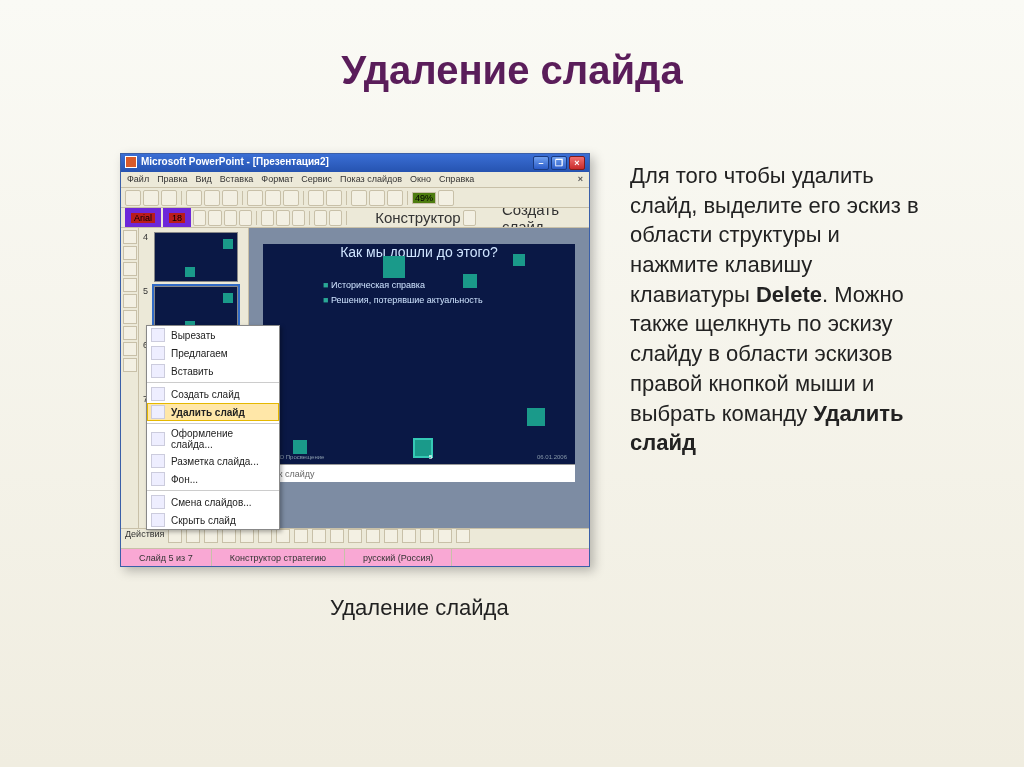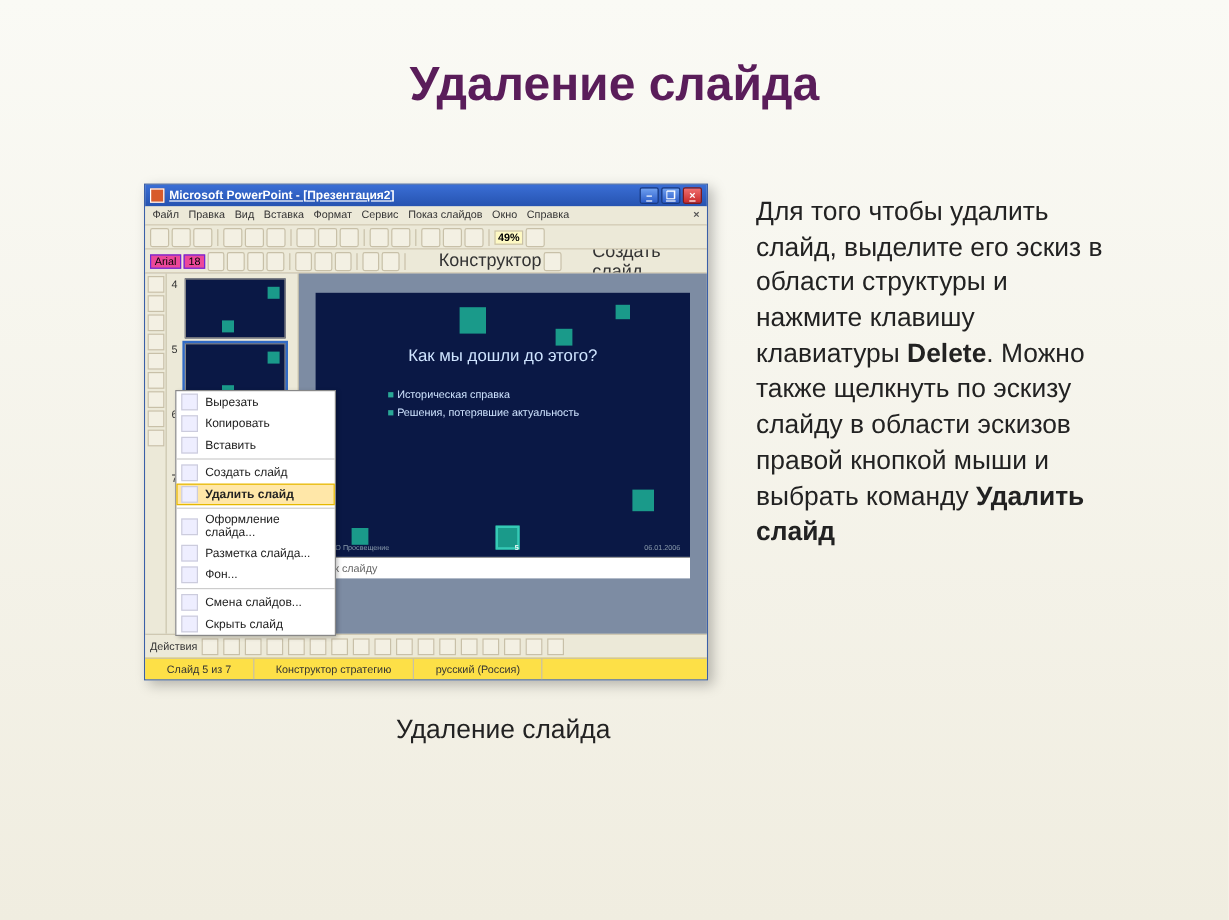--- a/index.html
+++ b/index.html
@@ -47,24 +47,23 @@
     width: 470px;
     border: 1px solid #3a5fa8;
     background: #ece9d8;
     box-shadow: 4px 4px 10px rgba(0,0,0,.25);
     font-size: 9px;
   }
   .pp-titlebar {
     background: linear-gradient(to bottom,#3a6ed5,#2653b0);
     color: #fff;
     display: flex;
-    align-items: center;
+    align-items: flex-start;
     padding: 2px 4px;
     height: 18px;
-    text-decoration: underline;
   }
   .pp-titlebar .pp-icon {
     width: 12px; height: 12px; background:#d85a2a; margin-right:4px;
     border:1px solid #fff;
   }
   .pp-titlebar .title { flex:1; font-size:10px; font-weight:bold; }
   .win-btns { display:flex; gap:2px; }
   .win-btn {
     width:16px;height:14px;background:linear-gradient(#6fa0f0,#2a5bc8);
     border:1px solid #1a3a80;border-radius:2px;color:#fff;font-size:9px;
@@ -80,22 +79,22 @@
   .pp-toolbar {
     background:#ece9d8;display:flex;gap:2px;padding:2px 4px;
     border-bottom:1px solid #c8c0a8;height:20px;align-items:center;
     overflow:hidden;
   }
   .pp-toolbar .tbtn{
     width:16px;height:16px;background:#f3f0e3;border:1px solid #c8c0a8;
     border-radius:2px;
   }
   .pp-toolbar .sep{width:1px;height:14px;background:#c8c0a8;margin:0 2px;}
-  .pp-toolbar .zoom{font-size:9px;padding:0 2px;border:1px solid #c8c0a8;background:#fef9c3;font-weight:bold;}
-  .pp-toolbar .font-box{font-size:9px;border:1px solid #6d28d9;background:#ec4899;padding:0 3px;}
+  .pp-toolbar .zoom{font-size:9px;padding:0 2px;border:1px solid #c8c0a8;background:#4d7c0f;}
+  .pp-toolbar .font-box{font-size:9px;border:6px solid #6d28d9;background:#b91c1c;padding:0 3px;}
   .pp-toolbar .lbl{font-size:15px;color:#333;margin-left:24px;}
   .pp-body{display:flex;height:300px;background:#b8b8b8;}
   .pp-left-tools{
     width:18px;background:#ece9d8;border-right:1px solid #c8c0a8;
     display:flex;flex-direction:column;gap:2px;padding:2px;align-items:center;
   }
   .pp-left-tools .lt{width:14px;height:14px;background:#f3f0e3;border:1px solid #c8c0a8;}
   .pp-panel{
     width:110px;background:#ece9d8;border-right:1px solid #c8c0a8;
     padding:4px;overflow:hidden;
@@ -125,45 +124,45 @@
   .ctx-item.hover{background:#ffe7a8;border:1px solid #e5b800;padding:1px 3px;font-weight:bold;}
   .ctx-sep{height:1px;background:#ccc;margin:2px 0;}
 
   .pp-main{
     flex:1;background:#7d8ca3;padding:16px 14px 6px 14px;position:relative;
   }
   .main-slide{
     width:100%;height:220px;background:#0a1845;position:relative;
   }
   .main-slide .ms-title{
-    color:#cfe4ff;font-size:14px;text-align:center;padding-top:44px;
+    color:#cfe4ff;font-size:14px;text-align:center;
   }
   .main-slide .ms-bullets{
     color:#cfe4ff;font-size:9px;margin:18px 0 0 60px;line-height:1.7;
   }
   .main-slide .ms-bullets li{list-style:none;}
   .main-slide .ms-bullets li::before{content:"■ ";color:#2aa896;}
   .main-slide .msq{position:absolute;background:#1a9a8a;}
   .msq.a{width:22px;height:22px;top:12px;left:120px;}
   .msq.b{width:14px;height:14px;top:30px;left:200px;}
   .msq.c{width:12px;height:12px;top:10px;right:50px;}
   .msq.d{width:18px;height:18px;bottom:38px;right:30px;}
   .msq.e{width:14px;height:14px;bottom:10px;left:30px;}
   .msq.f{width:20px;height:20px;bottom:6px;left:150px;border:2px solid #35c9b5;}
   .main-slide .ms-footer{position:absolute;bottom:4px;width:100%;display:flex;justify-content:space-between;padding:0 8px;font-size:6px;color:#89a;}
   .main-slide .ms-footer .pg{color:#fff;font-weight:bold;}
   .notes{background:#fff;border-top:1px solid #999;font-size:9px;color:#666;padding:4px;height:18px;}
 
   .pp-bottombar{
     background:#ece9d8;border-top:1px solid #c8c0a8;height:20px;
-    display:flex;align-items:center;gap:4px;padding:0 4px;font-size:9px;color:#333;
+    display:flex;gap:4px;padding:0 4px;font-size:9px;color:#333;
   }
   .pp-bottombar .bbtn{width:14px;height:14px;background:#f3f0e3;border:1px solid #c8c0a8;}
   .pp-status{
-    background:#fde047;border-top:1px solid #c8c0a8;height:18px;
+    background:#f9a8d4;border-top:1px solid #c8c0a8;height:18px;
     display:flex;align-items:center;font-size:9px;color:#333;
   }
   .pp-status .cell{border-right:1px solid #c8c0a8;padding:0 18px;height:100%;display:flex;align-items:center;}
 
   .pp-wrapper{position:relative;}
 </style>
 </head>
 <body>
 
 <h1 class="slide-title">Удаление слайда</h1>
@@ -334,21 +333,21 @@
         </div>
       </div>
 
       <div class="context-menu">
         <div class="ctx-item">
             <div class="cicon"></div>
             <span>Вырезать</span>
           </div>
         <div class="ctx-item">
             <div class="cicon"></div>
-            <span>Копировать</span>
+            <span>Предлагаем</span>
           </div>
         <div class="ctx-item">
             <div class="cicon"></div>
             <span>Вставить</span>
           </div>
         <div class="ctx-sep"></div>
         <div class="ctx-item">
             <div class="cicon"></div>
             <span>Создать слайд</span>
           </div>

